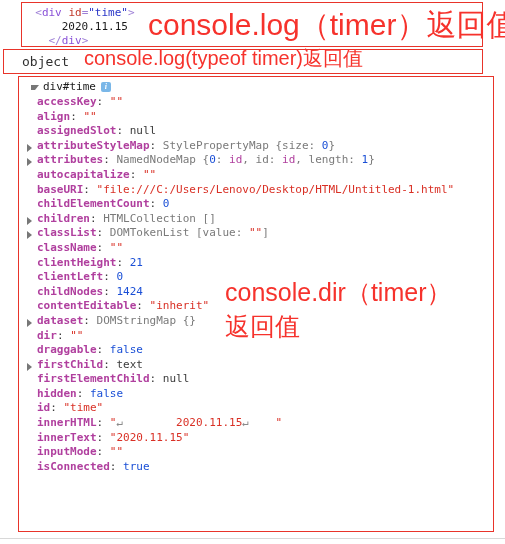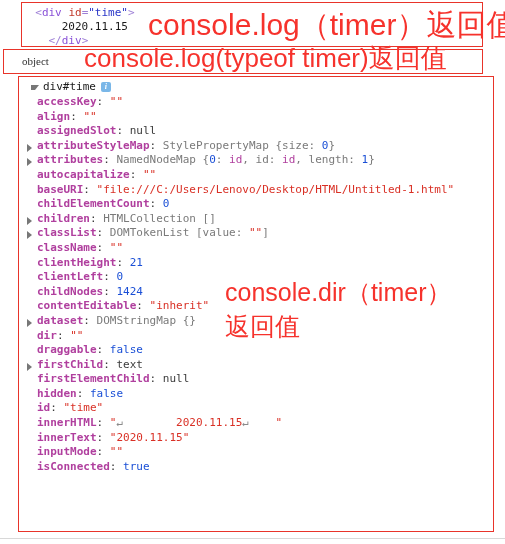--- a/index.html
+++ b/index.html
@@ -57,26 +57,25 @@
 
   
   .tag-punct { color: #9d7fd6; }
   .tag-name  { color: #8a52d8; }
   .attr-name { color: #c0392b; }
   .attr-val  { color: #2a36c8; }
   .text-node { color: #1a1a1a; }
 
   
   .typeof-row {
-    font-size: 11px;
+    font-size: 13px;
     line-height: 23px;
     padding-left: 18px;
     color: #303030;
     white-space: pre;
-    font-family: Liberation Serif, serif;
   }
 
   
   .obj-header {
     font-size: 11px;
     line-height: 15px;
     padding: 2px 0 0 12px;
     color: #1a1a1a;
     white-space: pre;
     display: flex;
@@ -152,21 +151,21 @@
   }
   #annot-log {
     left: 148px;
     top: 8px;
     font-size: 30px;
     line-height: 34px;
   }
   #annot-typeof {
     left: 84px;
     top: 41px;
-    font-size: 26px;
+    font-size: 20px;
     line-height: 34px;
   }
   #annot-dir {
     left: 225px;
     top: 275px;
     font-size: 25px;
     line-height: 34px;
   }
 
   

